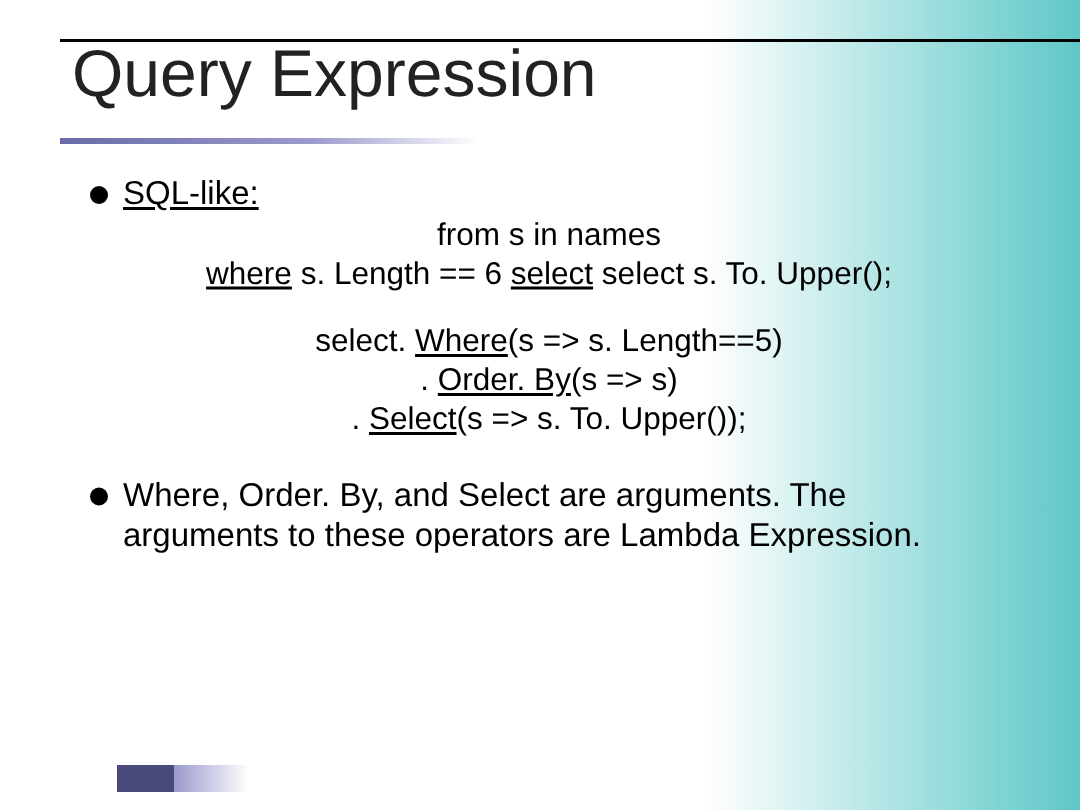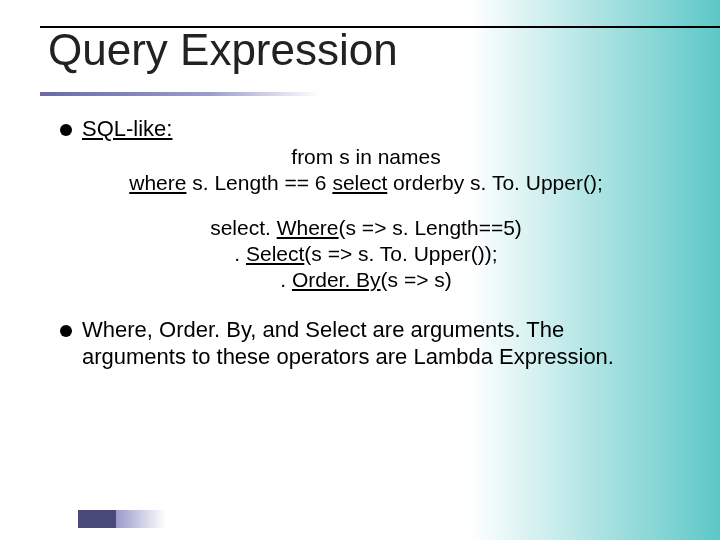--- a/index.html
+++ b/index.html
@@ -123,33 +123,33 @@
 <div class="content">
 
   <div class="bullet-row">
     <span class="disc"></span>
     <span class="heading">SQL-like:</span>
   </div>
   <div class="sub">
     <span>from s in names</span>
   </div>
   <div class="sub">
-    <span class="u">where</span><span> s. Length == 6 </span><span class="u">select</span><span> orderby s. To. Upper();</span>
+    <span class="u">where</span><span> s. Length == 6 </span><span class="u">select</span><span> select s. To. Upper();</span>
   </div>
 
   <div class="block-spacer"></div>
 
   <div class="sub">
     <span>select. </span><span class="u">Where</span><span>(s =&gt; s. Length==5)</span>
   </div>
   <div class="sub">
-    <span>. </span><span class="u">Select</span><span>(s =&gt; s. To. Upper());</span>
+    <span>. </span><span class="u">Order. By</span><span>(s =&gt; s)</span>
   </div>
   <div class="sub">
-    <span>. </span><span class="u">Order. By</span><span>(s =&gt; s)</span>
+    <span>. </span><span class="u">Select</span><span>(s =&gt; s. To. Upper());</span>
   </div>
 
   <div class="block-spacer"></div>
 
   <div class="bullet-row">
     <span class="disc"></span>
     <span class="body-text">Where, Order. By, and Select are arguments. The arguments to these operators are Lambda Expression.</span>
   </div>
 
 </div>

